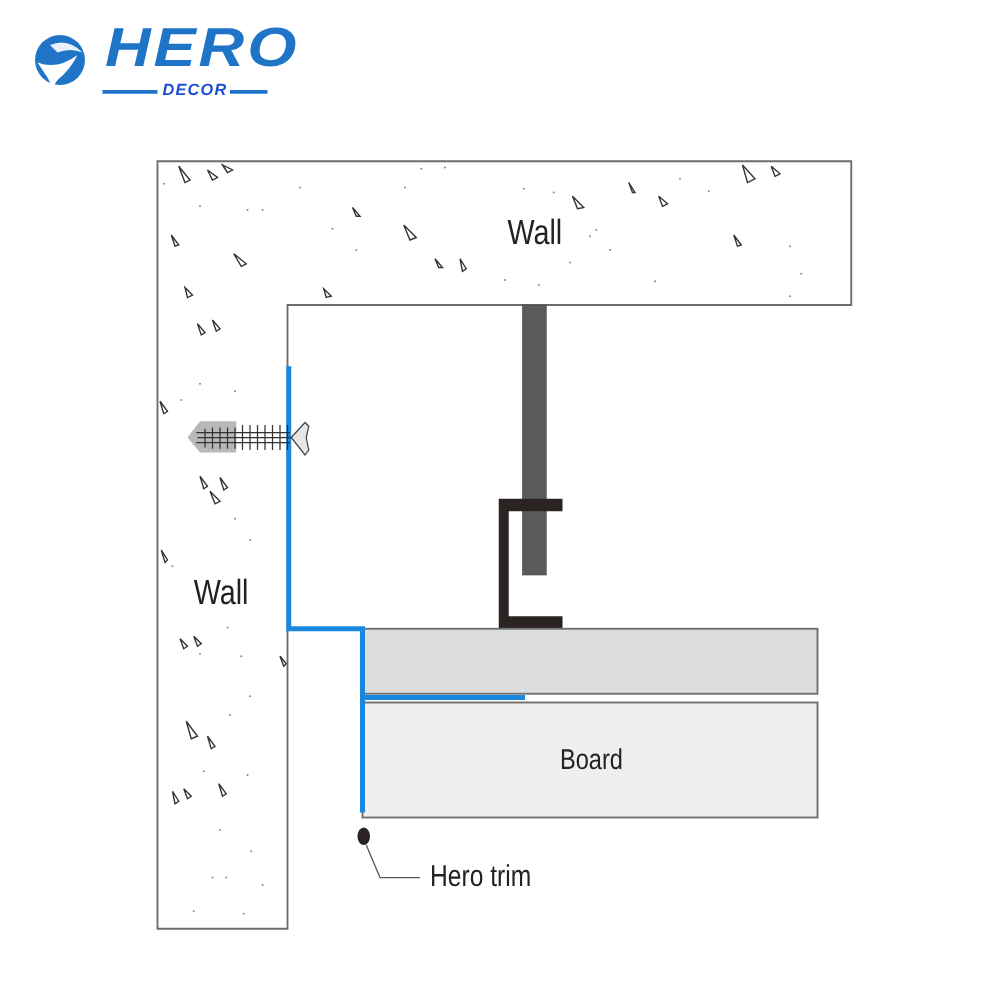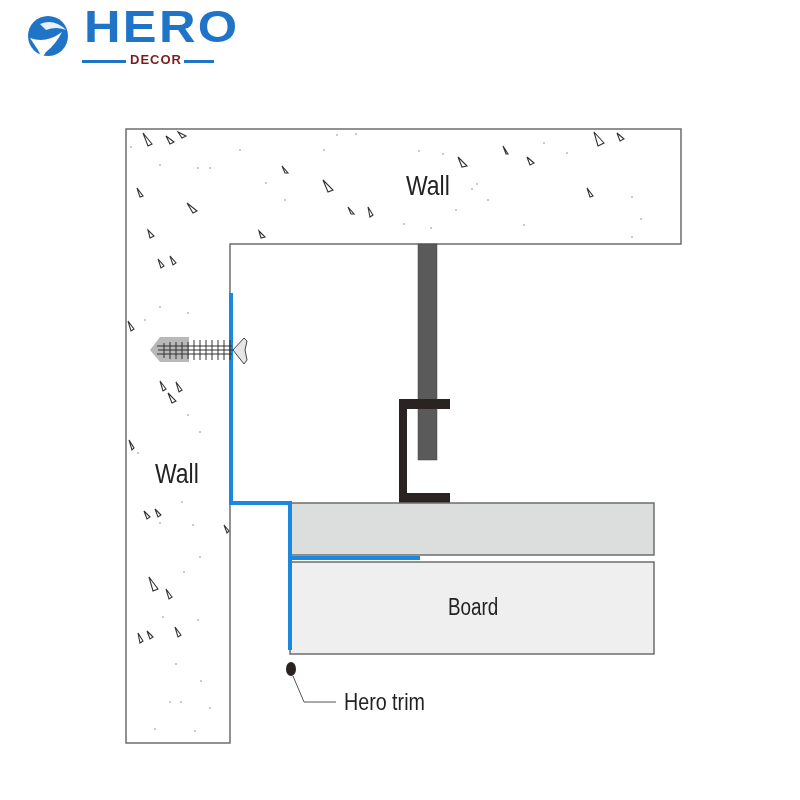--- a/index.html
+++ b/index.html
@@ -1,21 +1,21 @@
 <!DOCTYPE html>
 <html><head>
 <meta charset="utf-8">
 <style>
   html,body{margin:0;padding:0;background:#ffffff;}
   body{width:800px;height:800px;position:relative;overflow:hidden;font-family:"Liberation Sans",sans-serif;}
   #canvas{position:absolute;left:0;top:0;width:800px;height:800px;}
   .lbl{position:absolute;font-family:"Liberation Sans",sans-serif;color:#222;transform:scaleX(0.82);transform-origin:left top;white-space:nowrap;}
-  .logo{position:absolute;left:26px;top:8px;width:200px;height:60px;}
+  .logo{position:absolute;left:26px;top:20px;width:200px;height:60px;font-style:italic;}
   .logo-title{position:absolute;left:58px;top:-6px;font-family:"Liberation Sans",sans-serif;font-weight:bold;font-size:44px;color:#1f74c8;letter-spacing:2px;transform:scaleX(1.15);transform-origin:left top;}
-  .logo-sub{position:absolute;left:104px;top:44px;font-family:"Liberation Sans",sans-serif;font-weight:bold;font-size:13px;color:#7f1d1d;letter-spacing:1px;}
+  .logo-sub{position:absolute;left:104px;top:44px;font-family:"Liberation Sans",sans-serif;font-weight:bold;font-size:13px;color:#1d4ed8;letter-spacing:1px;}
 </style>
 </head>
 <body>
 
 <div class="logo">
   <svg width="48" height="48" viewBox="0 0 48 48" style="position:absolute;left:0;top:6px;">
     <circle cx="22" cy="22" r="20" fill="#1f74c8"></circle>
     <path d="M4 24 Q20 30 36 18 Q30 30 20 38 L16 44 L12 36 Q8 30 4 24Z" fill="#ffffff"></path>
     <path d="M14 10 Q28 4 40 16 Q30 12 20 16Z" fill="#ffffff" opacity="0.9"></path>
   </svg>

